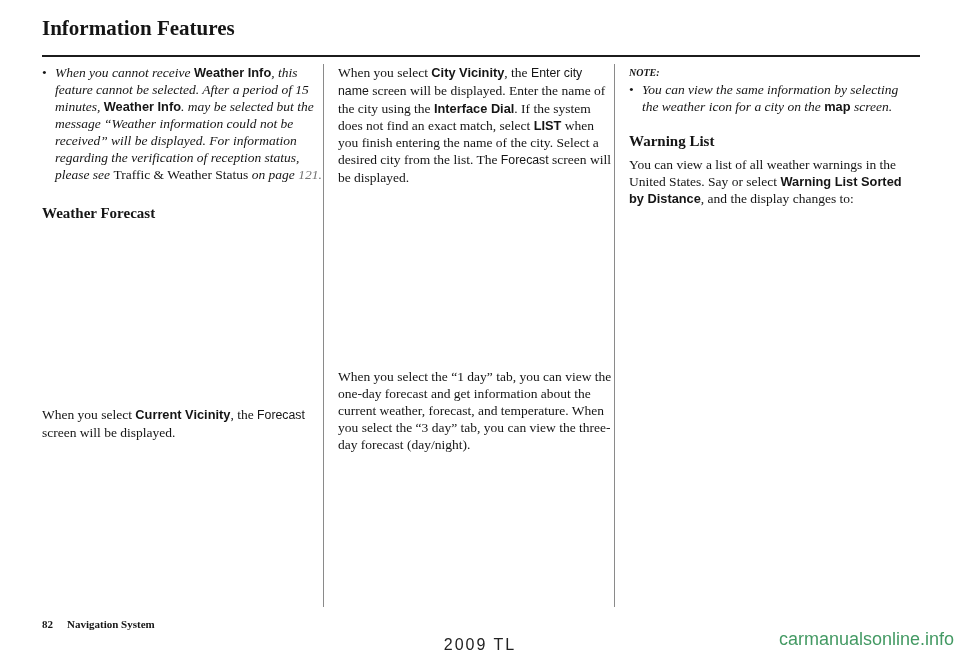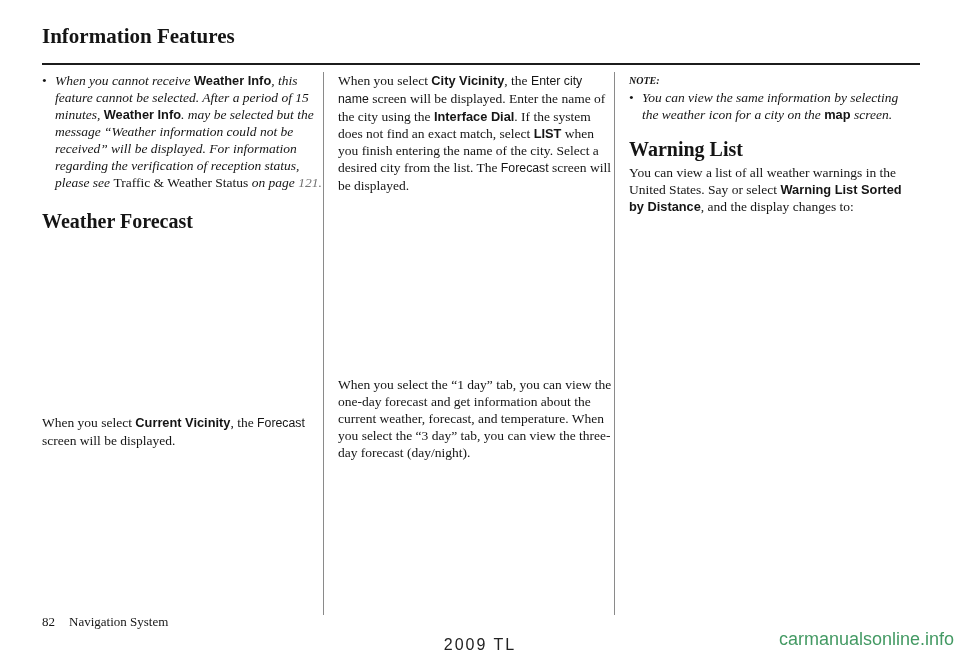--- a/index.html
+++ b/index.html
@@ -4,21 +4,21 @@
 <style>
   html, body { margin:0; padding:0; }
   body {
     width:960px; height:654px;
     background:#ffffff;
     font-family:"Liberation Serif", serif;
     color:#151515;
     position:relative;
     overflow:hidden;
   }
-  .page { position:absolute; inset:0;margin-top:8px; }
+  .page { position:absolute; inset:0; }
 
   
   .page-title {
     position:absolute; left:42px; top:16px;
     font-size:21px; font-weight:bold;
     font-family:"Liberation Serif", serif;
     margin:0;
   }
   .header-rule {
     position:absolute; left:42px; right:40px; top:55px;
@@ -46,31 +46,31 @@
     font-weight:700; font-style:normal; font-size:12.8px;
   }
   .screen {
     font-family:"Liberation Sans", sans-serif;
     font-style:normal; font-size:12.3px;
   }
   .roman { font-style:normal; }
   .link { color:#737373; text-decoration:none; font-style:italic; cursor:pointer; }
 
   h2.sub {
-    font-size:20px; font-weight:bold; margin:0;
+    font-size:15px; font-weight:bold; margin:0;
     font-family:"Liberation Serif", serif;
   }
   .note-title { font-weight:bold; font-style:italic; font-size:10px; margin:0; }
 
   .sp { width:100%; }
 
   
   .footer-left {
     position:absolute; left:42px; bottom:24px;
-    font-weight:normal; font-size:13px;
+    font-weight:bold; font-size:11px;
   }
   .footer-left .num { margin-right:14px; }
   .footer-model {
     position:absolute; left:0; right:0; bottom:0;
     text-align:center;
     font-family:"Liberation Sans", sans-serif;
     font-size:16px; letter-spacing:2px; color:#222;
   }
   .watermark {
     position:absolute; right:6px; bottom:4px;

